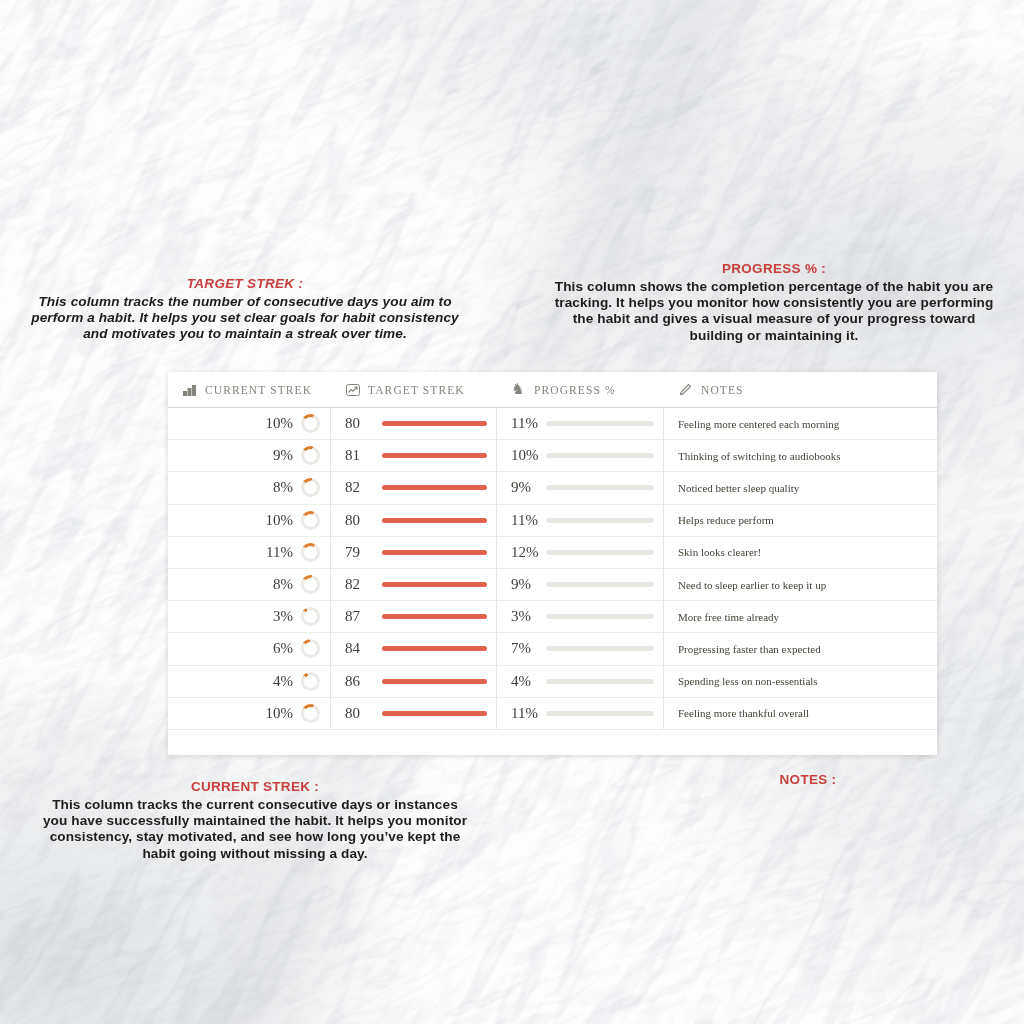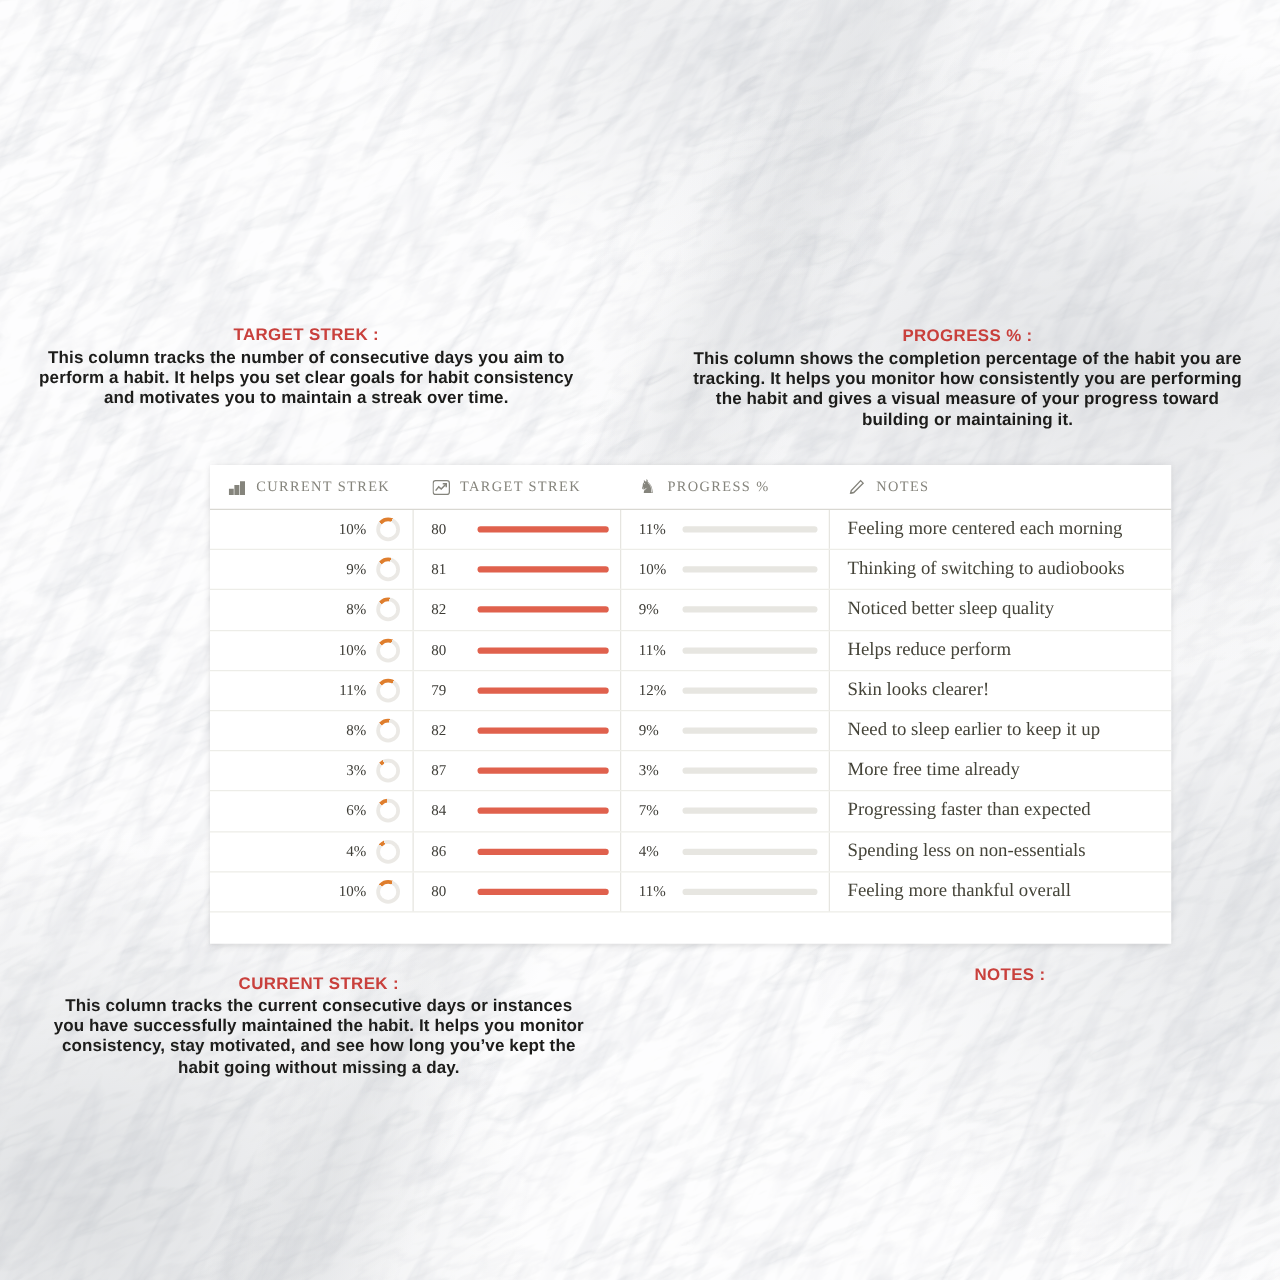--- a/index.html
+++ b/index.html
@@ -22,21 +22,21 @@
   
   .anno{position:absolute;z-index:3;text-align:center;}
   .anno h2{
     margin:0 0 2px 0;font-size:13.5px;line-height:16px;font-weight:700;
     letter-spacing:.3px;color:var(--accent-red);
   }
   .anno p{
     margin:0;font-size:13.6px;line-height:16.2px;font-weight:700;
     color:var(--body-text);letter-spacing:.1px;
   }
-  .anno-tl{left:22px;top:260px;width:446px;}
+  .anno-tl{left:22px;top:276px;width:446px;font-style:italic;}
   .anno-tr{left:548px;top:261px;width:452px;text-align:center;}
   .anno-bl{left:40px;top:779px;width:430px;}
   .anno-br{left:601px;top:772px;width:414px;}
   
   .panel{
     position:absolute;z-index:2;left:128px;top:372px;width:769px;height:383px;
     background:var(--panel-bg);box-shadow:0 1px 5px rgba(60,60,60,.18);
     font-family:"Liberation Serif",serif;box-sizing:border-box;margin-left:40px;
   }
   .thead{
@@ -54,22 +54,22 @@
   .tbody{}
   .row{
     display:flex;height:32.2px;box-sizing:border-box;
     border-bottom:1px solid #ededE8;align-items:stretch;
   }
   .cell{display:flex;align-items:center;box-sizing:border-box;}
   .cell.current{width:163px;justify-content:flex-end;gap:8px;padding-right:10px;border-right:1px solid #e6e5e0;}
   .cell.target{width:166px;gap:20px;padding-left:14px;padding-right:9px;border-right:1px solid #e6e5e0;}
   .cell.progress{width:167px;gap:8px;padding-left:14px;padding-right:9px;border-right:1px solid #e6e5e0;}
   .cell.note{flex:1;padding-left:14px;}
-  .val{font-size:12px;color:var(--value-text);white-space:nowrap;}
-  .note-text{font-size:15px;color:var(--note-text);}
+  .val{font-size:15px;color:var(--value-text);white-space:nowrap;}
+  .note-text{font-size:11px;color:var(--note-text);}
   .donut{
     width:19px;height:19px;border-radius:50%;flex:0 0 auto;
     background:conic-gradient(from -50deg, var(--donut-arc) var(--deg,40deg), var(--donut-track) 0);
     display:flex;align-items:center;justify-content:center;
   }
   .donut-hole{width:13px;height:13px;border-radius:50%;background:var(--panel-bg);}
   .tnum{min-width:17px;}
   .pnum{min-width:27px;}
   .target-bar{flex:1;height:5px;border-radius:2.5px;background:var(--target-bar);}
   .ptrack{width:115px;height:5px;border-radius:2.5px;background:var(--progress-track);overflow:hidden;position:relative;}

